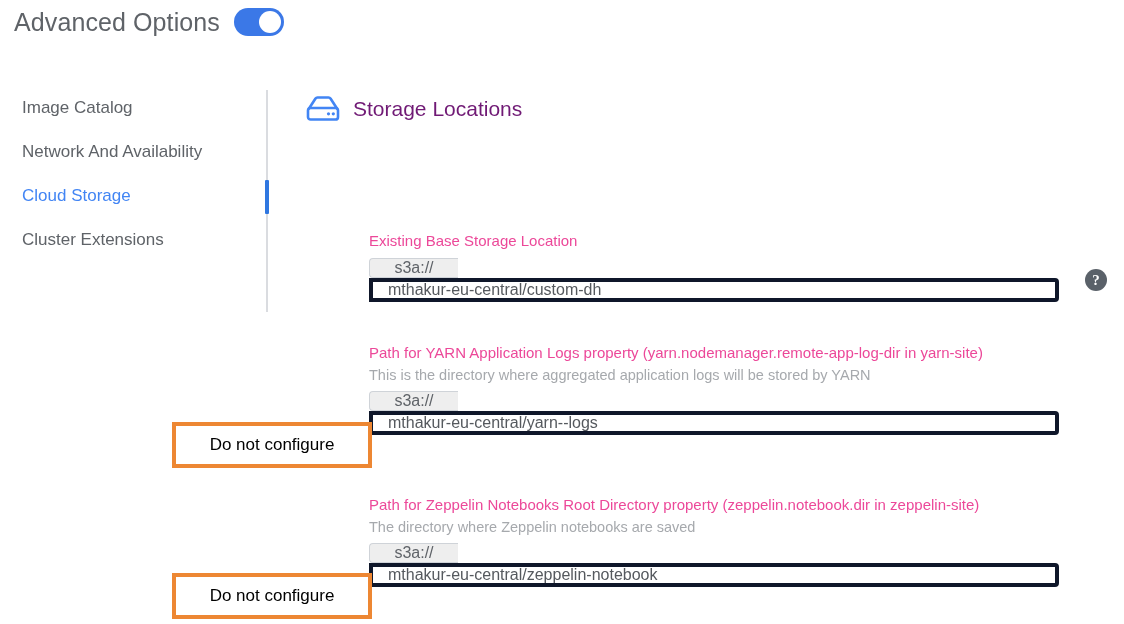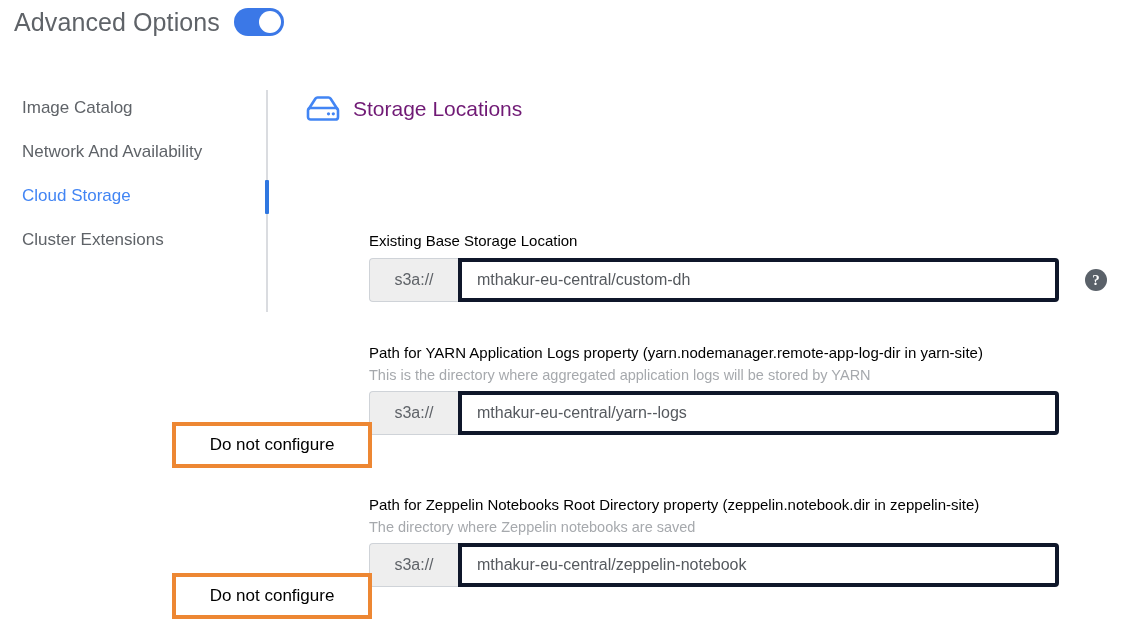--- a/index.html
+++ b/index.html
@@ -137,40 +137,41 @@
     color: #5f6368;
     white-space: nowrap;
   }
 
   .field-group {
     position: absolute;
     left: 64px;
   }
   .field-label {
     font-size: 15px;
-    color: #000000;
+    color: #ec4899;
     white-space: nowrap;
     margin-bottom: 9px;
   }
   .field-help {
     font-size: 14.5px;
     color: #a6a9ad;
     white-space: nowrap;
     margin-top: -3px;
     margin-bottom: 8px;
   }
   .input-row {
     display: flex;
     align-items: center;
   }
   .input-group {
     display: flex;
     align-items: stretch;
     width: 690px;
     height: 44px;
+    flex-direction: column;
   }
   .input-prefix {
     width: 89px;
     flex: none;
     background: #eeeeee;
     border: 1px solid #cfd3d8;
     border-right: none;
     border-radius: 4px 0 0 4px;
     display: flex;
     align-items: center;

